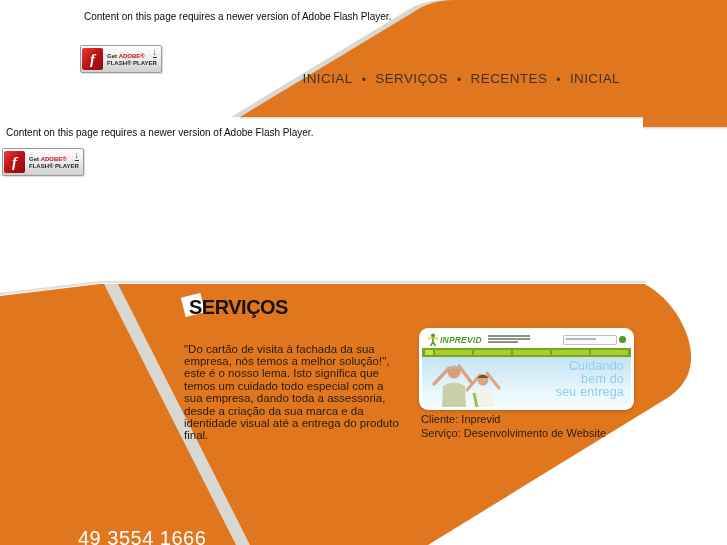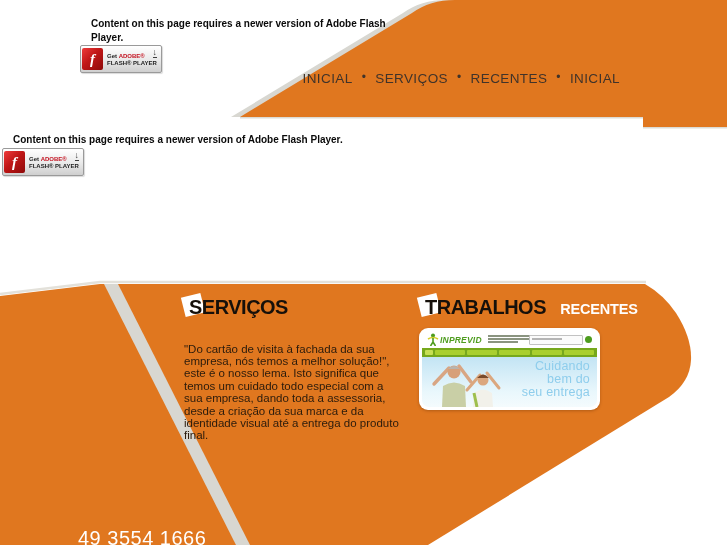--- a/index.html
+++ b/index.html
@@ -4,21 +4,21 @@
 <style>
   html,body{margin:0;padding:0;background:#fff;}
   #canvas{
     position:relative;width:727px;height:545px;overflow:hidden;background:#fff;
     font-family:"Liberation Sans",sans-serif;
   }
   #bg-shapes{position:absolute;left:0;top:0;}
 
   
   .flash-msg{
-    position:absolute;margin:11px;font-size:10px;font-weight:bold;color:#0a0a0a;
+    position:absolute;margin:4px;font-size:10px;font-weight:normal;color:#0a0a0a;
     line-height:14px;letter-spacing:0px;
   }
   .flash-msg.one-line{white-space:nowrap;}
 
   .flashbtn{
     position:absolute;width:80px;height:26px;border:1px solid #9a9a9a;border-radius:2px;
     background:linear-gradient(#ffffff,#e9e9e9 55%,#cfcfcf);
     display:flex;align-items:center;box-shadow:1px 1px 1px rgba(0,0,0,.15);cursor:pointer;
   }
   .flogo{
@@ -31,21 +31,21 @@
   .ftxt .l1{font-size:6px;font-weight:bold;color:#1c1c1c;white-space:nowrap;}
   .ftxt .l1 .brand{color:#c41220;}
   .ftxt .l2{font-size:6px;font-weight:bold;color:#1c1c1c;white-space:nowrap;}
   .farrow{
     position:absolute;right:4px;top:2px;font-size:9px;line-height:9px;color:#3c3c3c;
     border-bottom:1px solid #3c3c3c;font-weight:bold;
   }
 
   
   .topnav{
-    position:absolute;top:71px;right:107px;display:flex;align-items:flex-start;gap:9px;
+    position:absolute;top:71px;right:107px;display:flex;align-items:flex-end;gap:9px;
     font-size:13.5px;color:#40332a;letter-spacing:.4px;
   }
   .topnav a{color:inherit;text-decoration:none;cursor:pointer;}
   .topnav .dot{font-size:12px;line-height:12px;}
 
   
   .sect-head{position:absolute;display:flex;align-items:baseline;}
   .sect-head .diamond{
     position:absolute;left:-6px;top:0px;width:20px;height:20px;background:#fff;
     transform:rotate(-14deg);
@@ -59,21 +59,21 @@
     letter-spacing:-.2px;white-space:nowrap;
   }
 
   .services-body{
     position:absolute;left:184px;top:331px;width:218px;
     font-size:11.5px;line-height:12.4px;color:#2a1b0c;
   }
 
   
   .work-card{
-    position:absolute;left:419px;top:328px;width:181px;height:82px;background:#fff;
+    position:absolute;left:419px;top:328px;width:215px;height:82px;background:#fff;
     border-radius:9px;padding:0;box-shadow:0 1px 3px rgba(90,40,0,.35);cursor:pointer;
   }
   .thumb{
     position:absolute;inset:3px;border-radius:7px;overflow:hidden;background:#fff;
     display:flex;flex-direction:column;
   }
   .thumb-top{position:relative;height:17px;background:#fff;flex:none;}
   .tlogo-icon{position:absolute;left:5px;top:2px;}
   .tlogo{
     position:absolute;left:18px;top:4px;font-size:8.5px;font-weight:bold;font-style:italic;
@@ -167,25 +167,20 @@
     <span class="farrow">↓</span>
   </div>
 
   <div class="sect-head" style="left:189px;top:295px;">
     <span class="diamond"></span>
     <h2>SERVIÇOS</h2>
   </div>
 
   <p class="services-body">"Do cartão de visita à fachada da sua empresa, nós temos a melhor solução!", este é o nosso lema. Isto significa que temos um cuidado todo especial com a sua empresa, dando toda a assessoria, desde a criação da sua marca e da identidade visual até a entrega do produto final.</p>
 
-  <div class="sect-head" style="left:425px;top:295px;">
-    <span class="diamond"></span>
-    <h2>TRABALHOS</h2>
-    <span class="head2">RECENTES</span>
-  </div>
 
   <div class="work-card">
     <div class="thumb">
       <div class="thumb-top">
         <svg class="tlogo-icon" width="12" height="13" viewBox="0 0 12 13">
           <circle cx="6" cy="2.5" r="2" fill="#4e9c1f"></circle>
           <path d="M1,6 Q6,3 11,6" stroke="#d3cf29" stroke-width="1.6" fill="none"></path>
           <path d="M6,5 L6,9 M6,9 L3.5,13 M6,9 L8.5,13" stroke="#4e9c1f" stroke-width="1.6" fill="none"></path>
         </svg>
         <span class="tlogo">INPREVID</span>
@@ -223,16 +218,20 @@
         </svg>
         <div class="tagline">
           <div>Cuidando</div>
           <div>bem do</div>
           <div>seu entrega</div>
         </div>
       </div>
     </div>
   </div>
 
+  <div class="client-info">
+    <div>Cliente: Inprevid</div>
+    <div>Serviço: Desenvolvimento de Website</div>
+  </div>
 
   <div class="phone">49 3554 1666</div>
 
 </div>
 
 </body></html>

